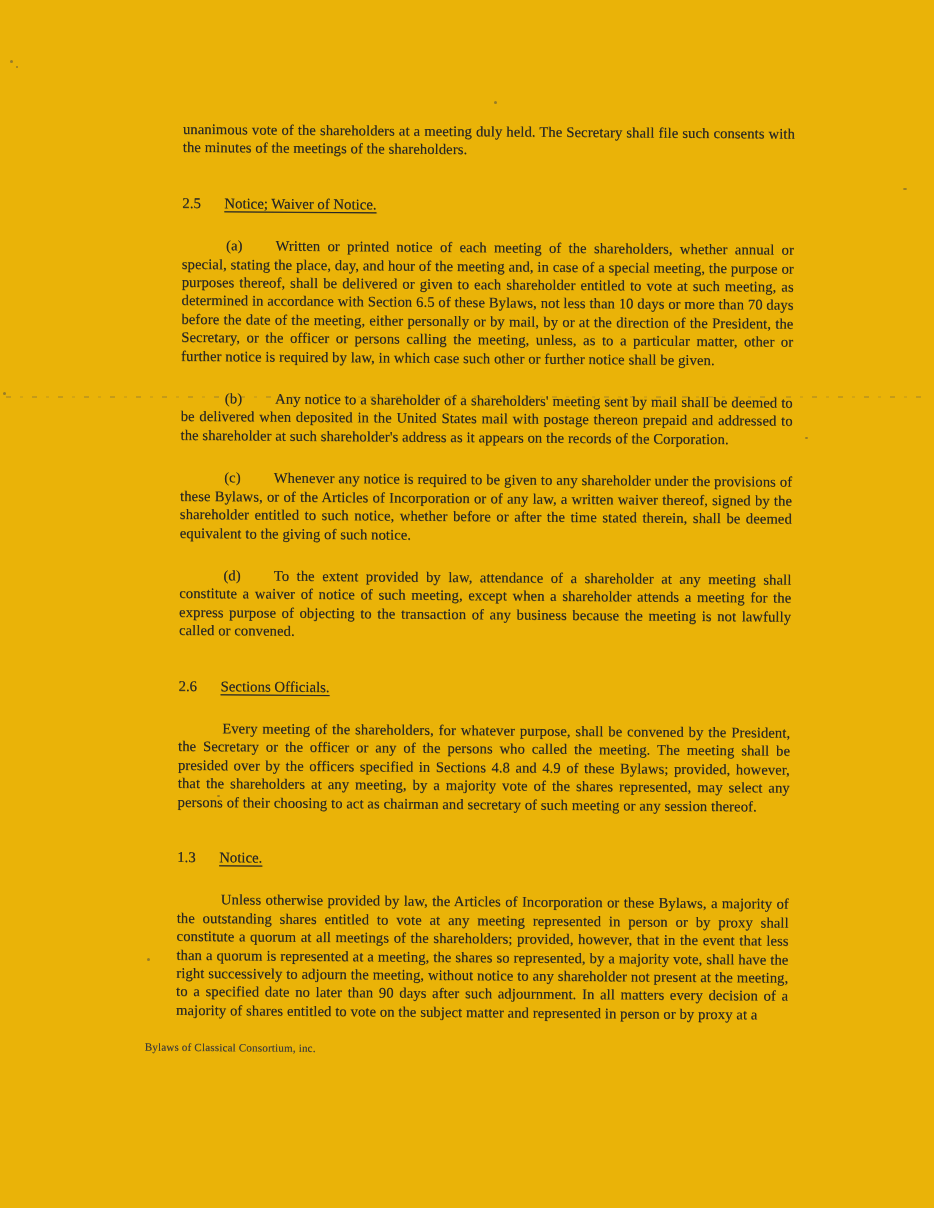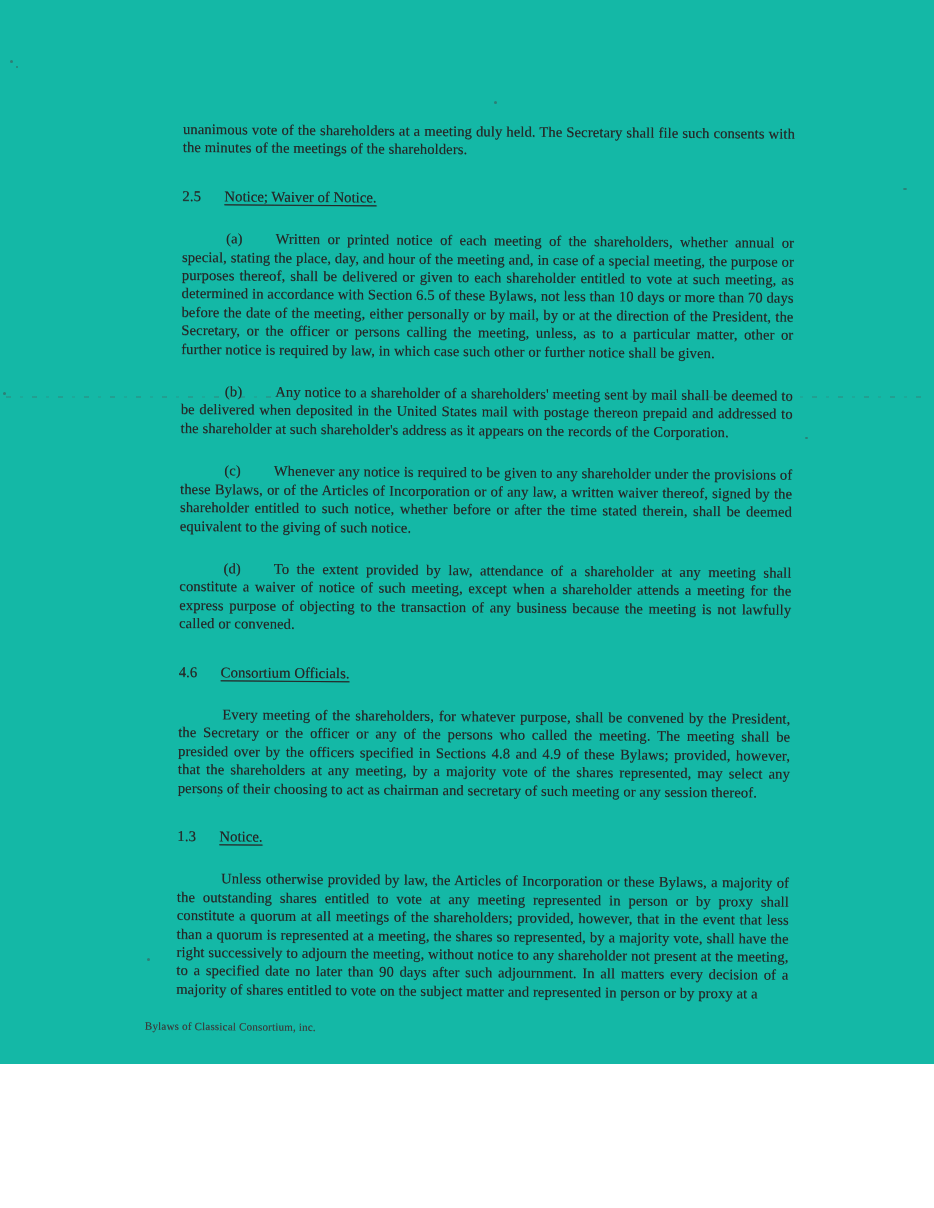--- a/index.html
+++ b/index.html
@@ -3,22 +3,22 @@
 <meta charset="utf-8">
 <style>
   html, body {
     margin: 0;
     padding: 0;
     background: #ffffff;
   }
   .page {
     position: relative;
     width: 934px;
-    height: 1064px;
-    background: #14b8a6;
+    height: 1208px;
+    background: #eab308;
     overflow: hidden;
     font-family: "Liberation Serif", "DejaVu Serif", serif;
     color: #262626;
   }
   .scan-tilt {
     position: absolute;
     left: 183px;
     top: 120px;
     width: 612px;
     transform: rotate(0.45deg);
@@ -38,20 +38,21 @@
   .plabel { padding-right: 33px; }
   .section-heading {
     margin-top: 30px;
     font-size: 14.8px;
     line-height: 18.4px;
     text-shadow: 0.2px 0.3px 0.35px rgba(40,40,40,0.55);
   }
   .sec-num {
     display: inline-block;
     width: 42px;
+    margin-top: 7px;
   }
   .sec-title {
     text-decoration: underline;
     text-underline-offset: 2.5px;
   }
   .footer-line {
     margin-top: 22px;
     margin-left: -31px;
     font-size: 11px;
     letter-spacing: 0.2px;
@@ -105,21 +106,21 @@
 
     <p class="body-par par-gap lettered"><span class="plabel">(a)</span><span>Written or printed notice of each meeting of the shareholders, whether annual or special, stating the place, day, and hour of the meeting and, in case of a special meeting, the purpose or purposes thereof, shall be delivered or given to each shareholder entitled to vote at such meeting, as determined in accordance with Section 6.5 of these Bylaws, not less than 10 days or more than 70 days before the date of the meeting, either personally or by mail, by or at the direction of the President, the Secretary, or the officer or persons calling the meeting, unless, as to a particular matter, other or further notice is required by law, in which case such other or further notice shall be given.</span></p>
 
     <p class="body-par par-gap lettered"><span class="plabel">(b)</span><span>Any notice to a shareholder of a shareholders' meeting sent by mail shall be deemed to be delivered when deposited in the United States mail with postage thereon prepaid and addressed to the shareholder at such shareholder's address as it appears on the records of the Corporation.</span></p>
 
     <p class="body-par par-gap lettered"><span class="plabel">(c)</span><span>Whenever any notice is required to be given to any shareholder under the provisions of these Bylaws, or of the Articles of Incorporation or of any law, a written waiver thereof, signed by the shareholder entitled to such notice, whether before or after the time stated therein, shall be deemed equivalent to the giving of such notice.</span></p>
 
     <p class="body-par par-gap lettered"><span class="plabel">(d)</span><span>To the extent provided by law, attendance of a shareholder at any meeting shall constitute a waiver of notice of such meeting, except when a shareholder attends a meeting for the express purpose of objecting to the transaction of any business because the meeting is not lawfully called or convened.</span></p>
 
     <div class="section-heading">
-      <span class="sec-num">4.6</span><span class="sec-title">Consortium Officials.</span>
+      <span class="sec-num">2.6</span><span class="sec-title">Sections Officials.</span>
     </div>
 
     <p class="body-par par-gap indented">Every meeting of the shareholders, for whatever purpose, shall be convened by the President, the Secretary or the officer or any of the persons who called the meeting.  The meeting shall be presided over by the officers specified in Sections 4.8 and 4.9 of these Bylaws; provided, however, that the shareholders at any meeting, by a majority vote of the shares represented, may select any persons of their choosing to act as chairman and secretary of such meeting or any session thereof.</p>
 
     <div class="section-heading">
       <span class="sec-num">1.3</span><span class="sec-title">Notice.</span>
     </div>
 
     <p class="body-par par-gap indented">Unless otherwise provided by law, the Articles of Incorporation or these Bylaws, a majority of the outstanding shares entitled to vote at any meeting represented in person or by proxy shall constitute a quorum at all meetings of the shareholders; provided, however, that in the event that less than a quorum is represented at a meeting, the shares so represented, by a majority vote, shall have the right successively to adjourn the meeting, without notice to any shareholder not present at the meeting, to a specified date no later than 90 days after such adjournment.  In all matters every decision of a majority of shares entitled to vote on the subject matter and represented in person or by proxy at a</p>
 

